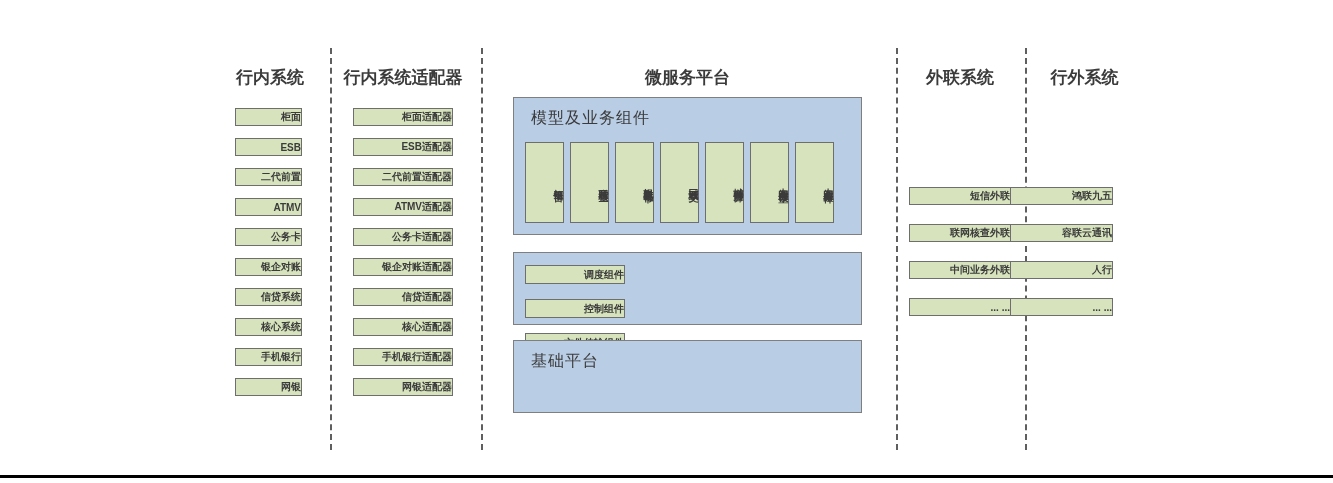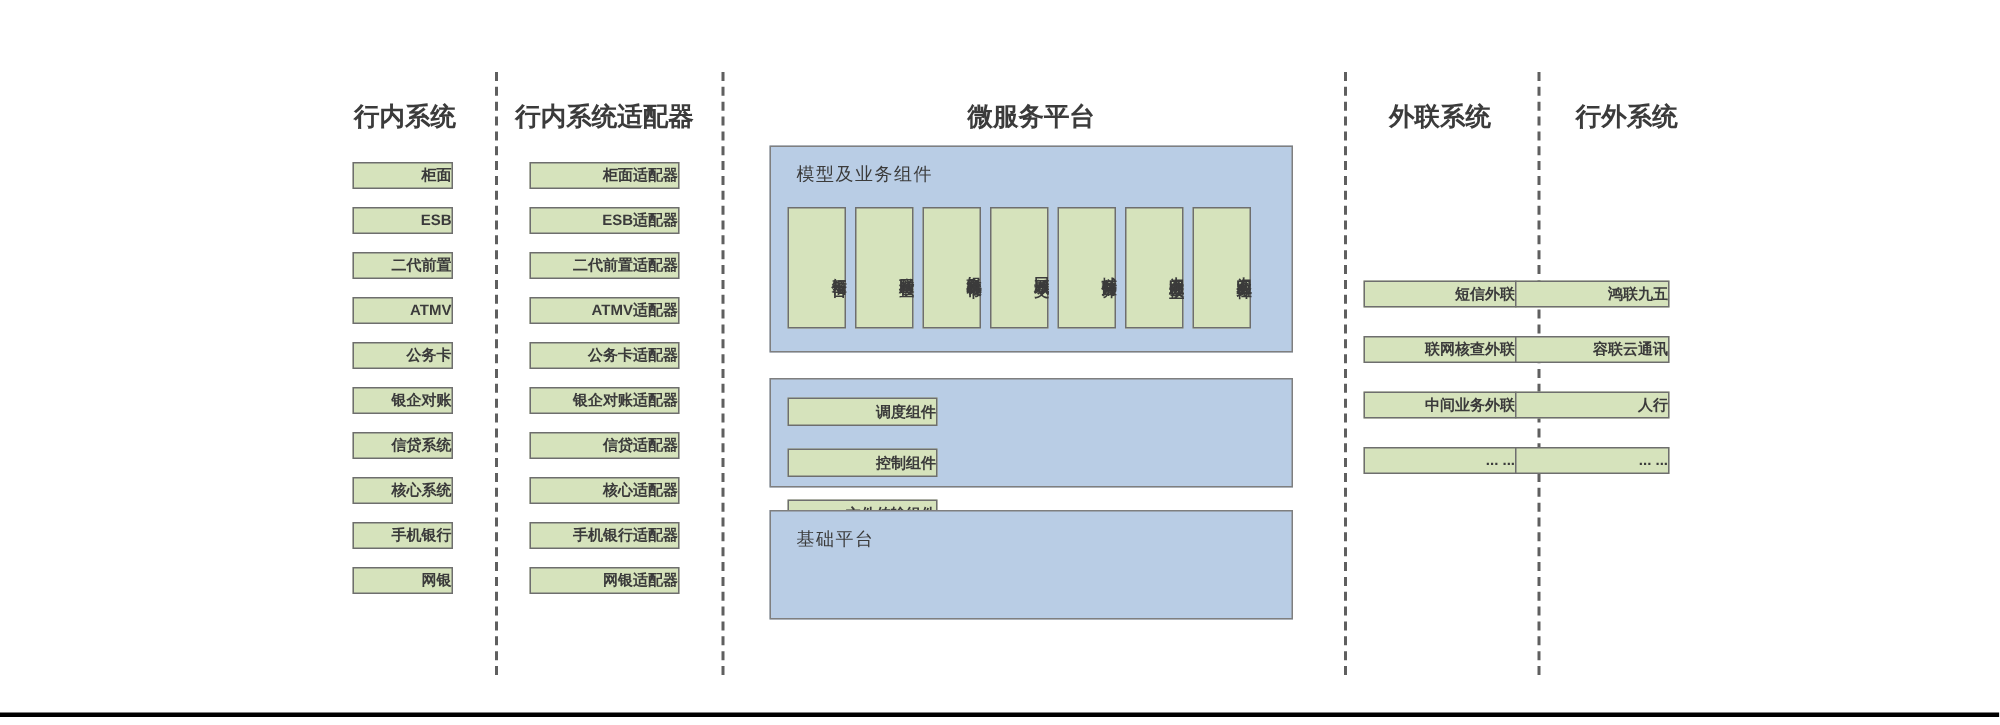--- a/index.html
+++ b/index.html
@@ -63,21 +63,21 @@
   }
   .vlist .box { width: 100%; height: 18px; }
   .panel {
     position: absolute;
     background: var(--panel_fill);
     border: 1px solid var(--panel_border);
     width: 349px;
   }
   .panel-title {
     margin: 10px 0 0 17px;
-    font-size: 12px;
+    font-size: 16px;
     color: var(--text);
     letter-spacing: 1px;
   }
   .panel-row {
     display: flex;
     margin-left: 11px;
   }
   .row-vboxes { margin-top: 13px; gap: 6px; }
   .row-hboxes { margin-top: 12px; gap: 15px; flex-direction: column; }
   .row-vboxes .box {

